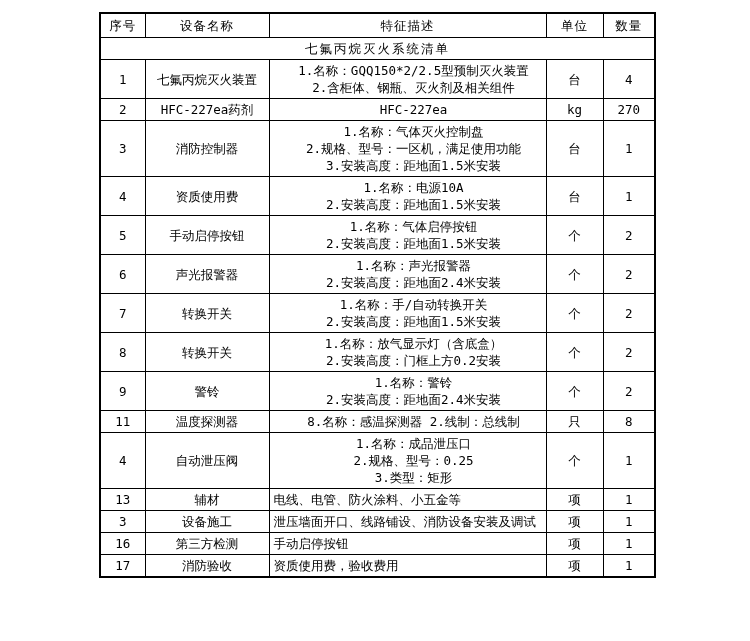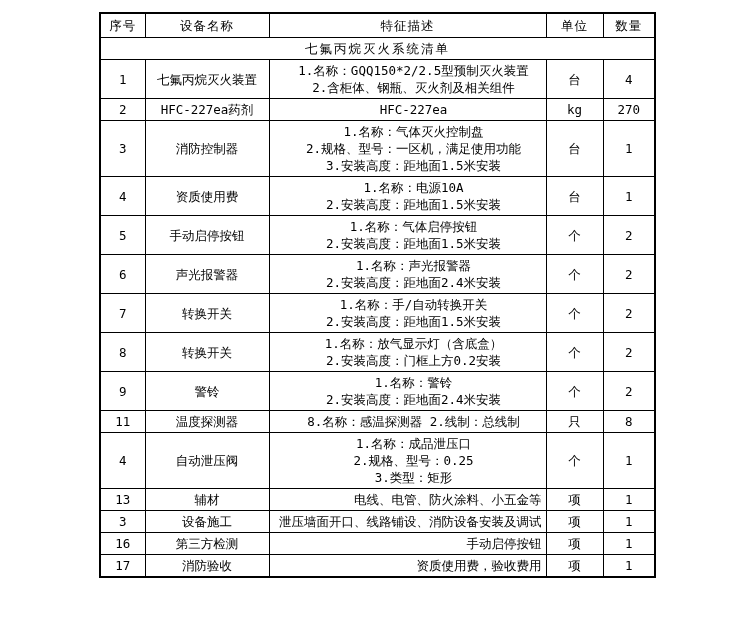--- a/index.html
+++ b/index.html
@@ -50,21 +50,21 @@
     letter-spacing: 1px;
   }
   td.c-no, td.c-unit, td.c-qty, td.c-name {
     text-align: center;
   }
   td.c-desc {
     white-space: pre-line;
     word-break: break-all;
   }
   td.c-desc.align-left { text-align: center; padding-left: 16px; }
-  td.c-desc.align-center { text-align: right; }
+  td.c-desc.align-center { text-align: left; }
 </style>
 </head>
 <body>
 
 <div class="doc-page">
   <table class="equip">
     <colgroup>
       <col class="c1">
         <col class="c2">
         <col class="c3">

